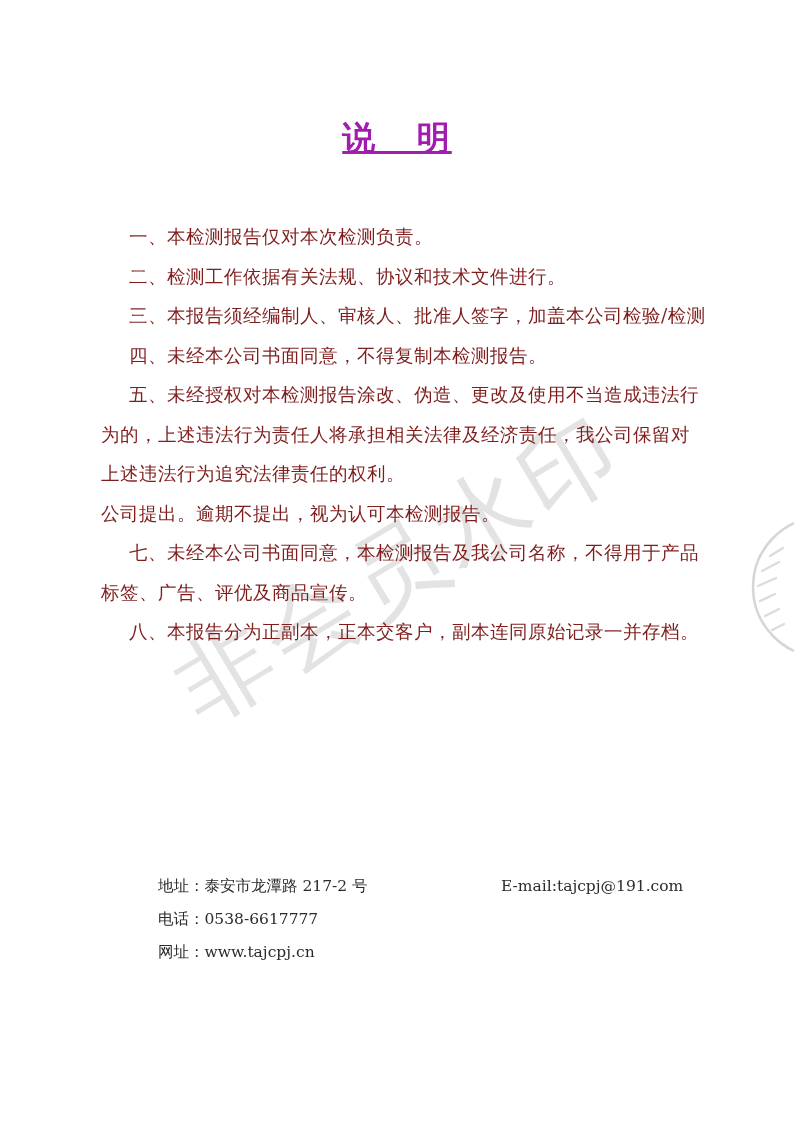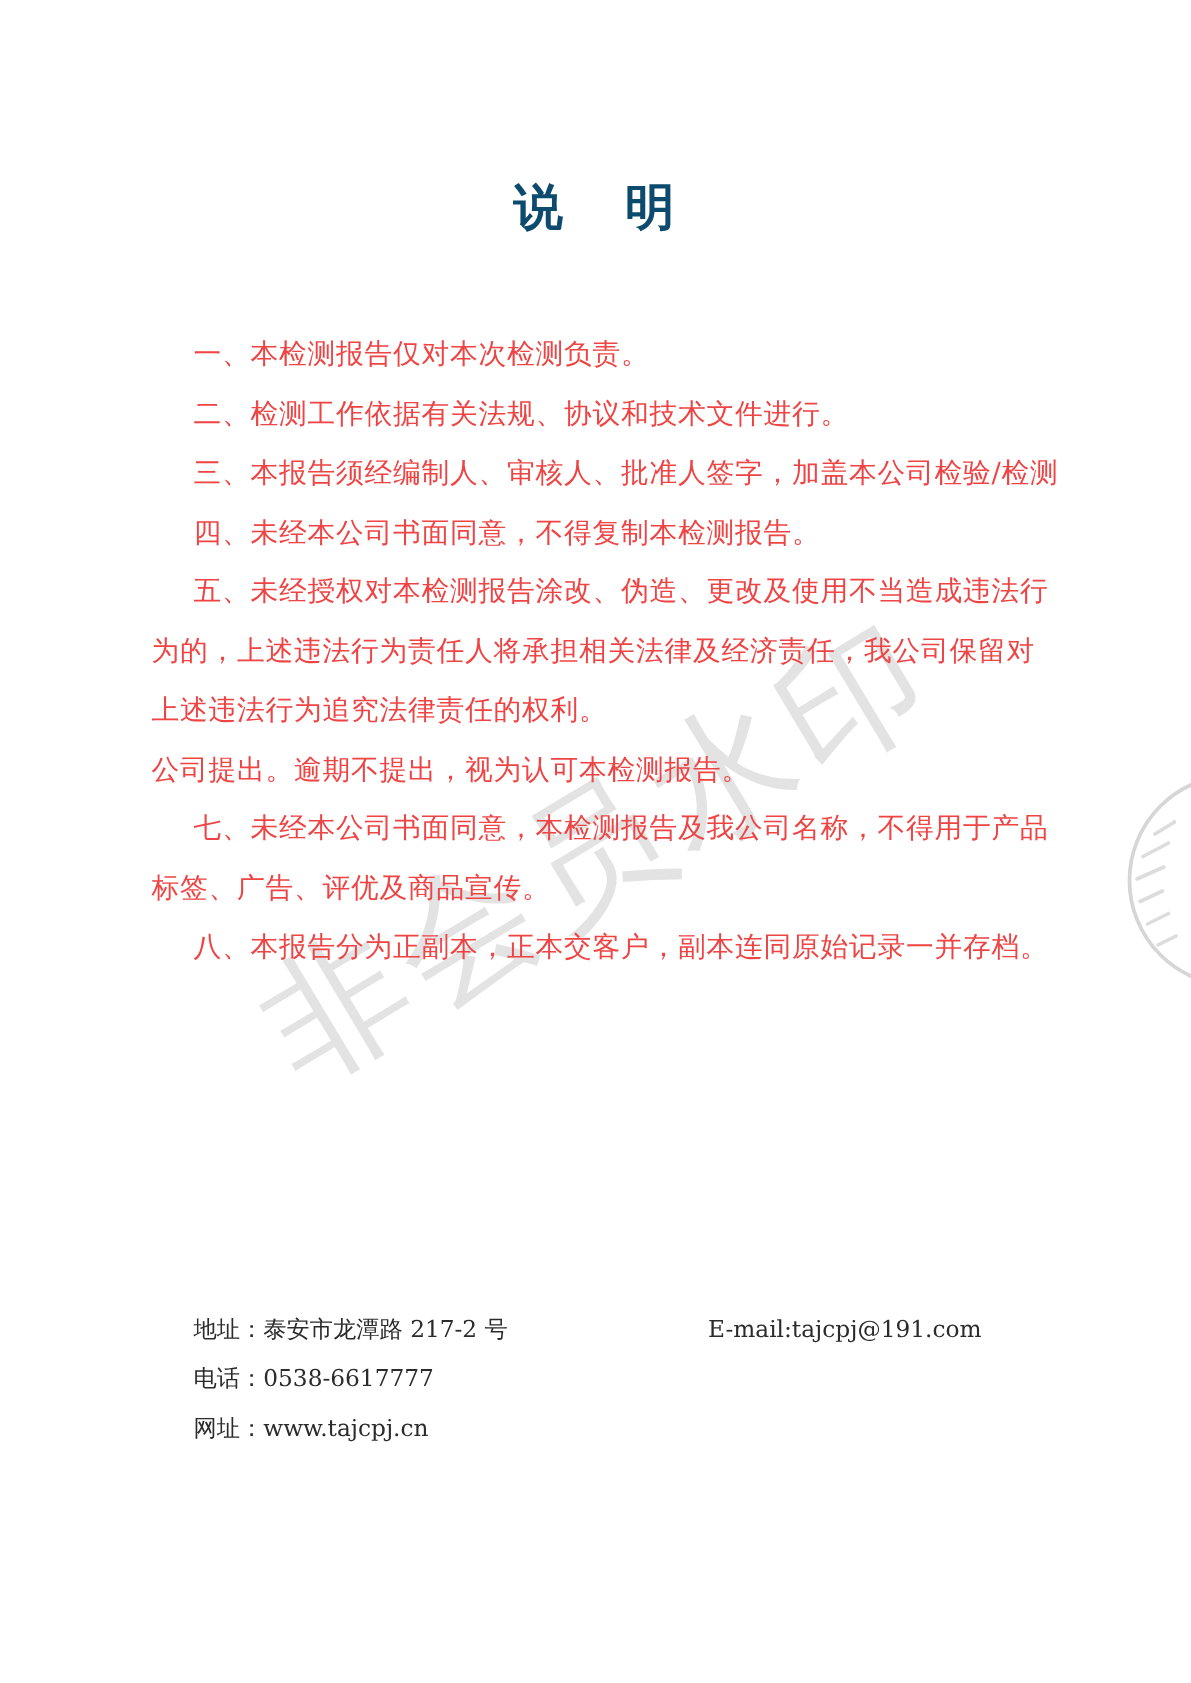--- a/index.html
+++ b/index.html
@@ -43,50 +43,51 @@
     pointer-events: none;
   }
   .title {
     position: absolute;
     left: 0;
     top: 116px;
     width: 100%;
     text-align: center;
     font-size: 33px;
     font-weight: bold;
-    color: #0c4a6e;
+    color: #a21caf;
     word-spacing: 26px;
     letter-spacing: 2px;
+    text-decoration: underline;
   }
   .body-text {
     position: absolute;
     left: 101px;
     top: 217px;
     width: 600px;
     font-size: 18.5px;
     line-height: 39.5px;
     letter-spacing: 0.5px;
-    color: #ef4444;
+    color: #7f1d1d;
   }
   .ln {
     white-space: nowrap;
   }
   .ln.indent {
     padding-left: 28px;
   }
   .contact {
     position: absolute;
     top: 870px;
     font-size: 15.5px;
     line-height: 33px;
     color: #2b2b2b;
   }
   .contact.left  { left: 129px; }
   .contact.right { left: 472px; }
-  .contact .cline { white-space: nowrap; }
+  .contact .cline { white-space: nowrap; margin-left: 29px; }
 </style>
 </head>
 <body>
 
 <div class="page">
 
   <div class="watermark" style="color: rgb(227, 227, 227);">非会员水印</div>
 
   <svg class="stamp" width="60" height="180" viewBox="734 500 60 180">
     <circle cx="823" cy="587" r="70" fill="none" stroke="#cfcfcf" stroke-width="2.5" opacity="0.85"></circle>

